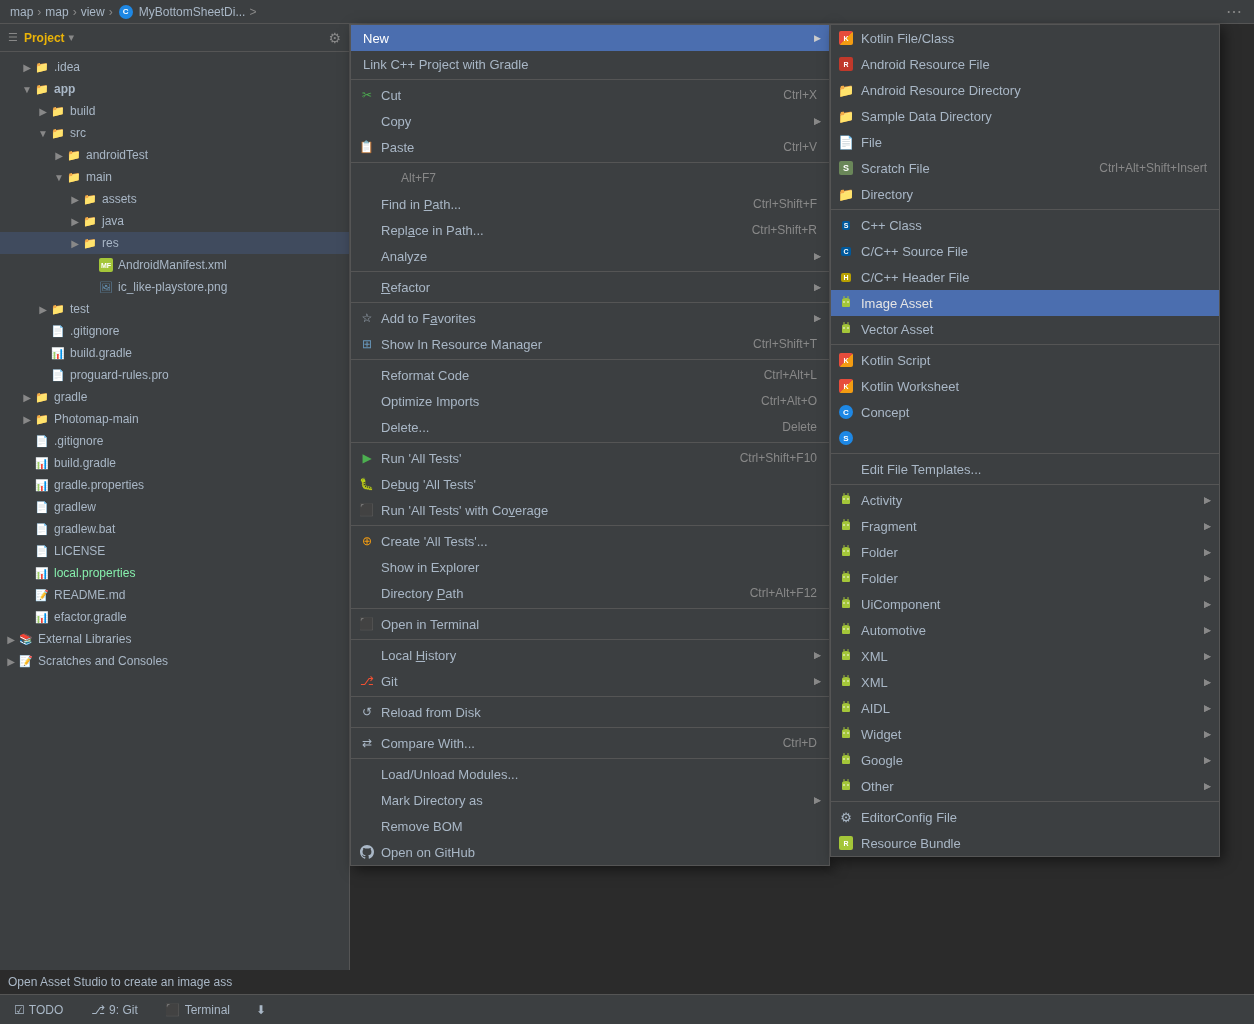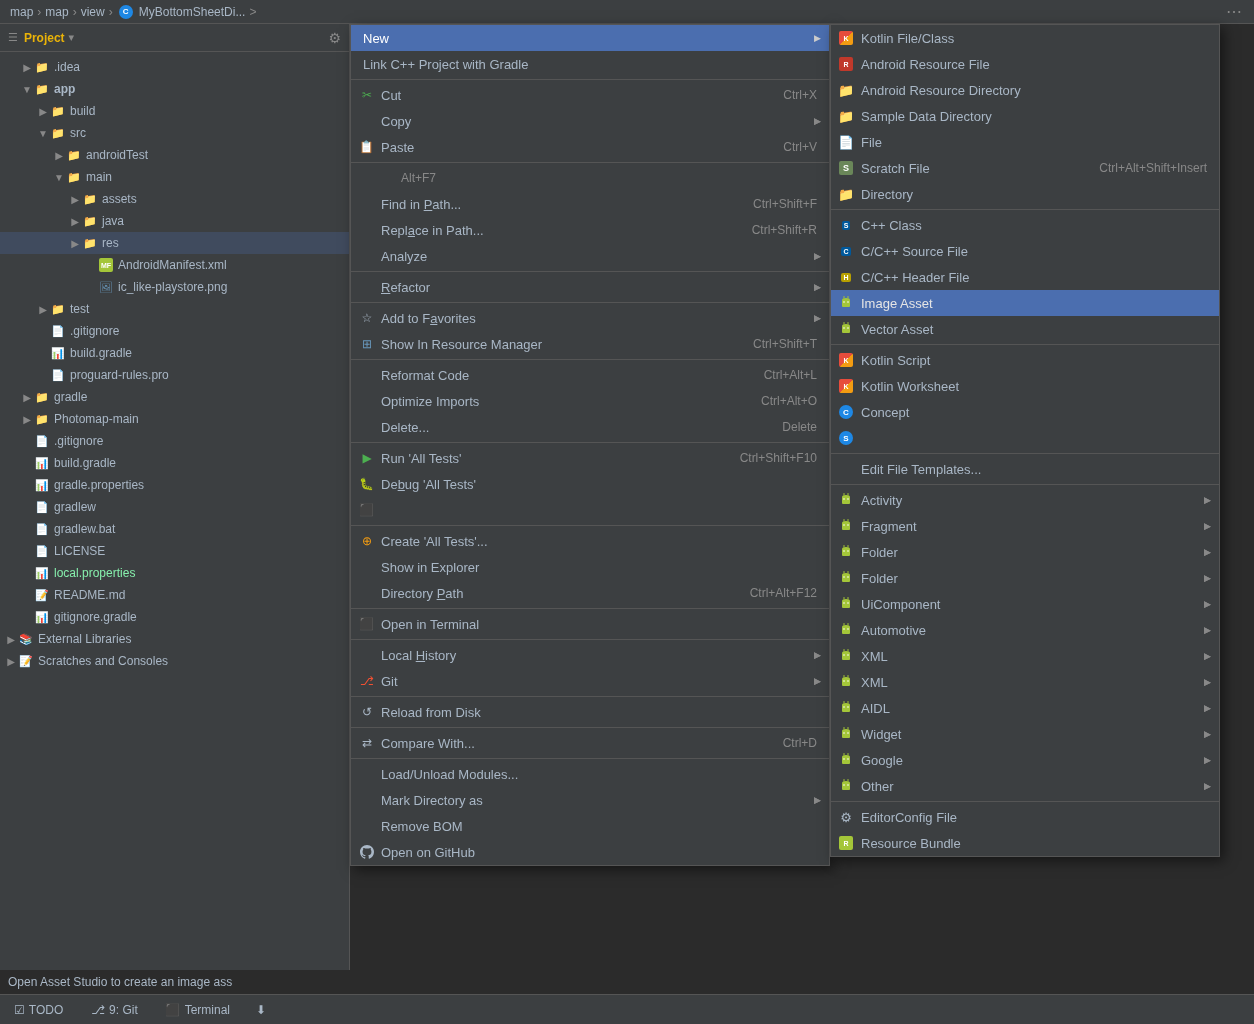--- a/index.html
+++ b/index.html
@@ -538,21 +538,21 @@
       <span class="indent" style="width:16px;"></span>
       <span class="arrow" style="visibility:hidden;">▶</span>
       <span class="icon" style="font-size:11px;margin-right:4px;">📝</span>
       <span class="label">README.md</span>
     </div>
 
     <div class="tree-item">
       <span class="indent" style="width:16px;"></span>
       <span class="arrow" style="visibility:hidden;">▶</span>
       <span class="icon" style="font-size:11px;margin-right:4px;">📊</span>
-      <span class="label">gitignore.gradle</span>
+      <span class="label">efactor.gradle</span>
     </div>
 
     <div class="tree-item">
       <span class="indent" style="width:0px;"></span>
       <span class="arrow">▶</span>
       <span class="icon fi" style="font-size:11px;margin-right:4px;">📚</span>
       <span class="label">External Libraries</span>
     </div>
 
     <div class="tree-item">
@@ -655,20 +655,21 @@
     <span class="shortcut">Ctrl+Shift+F10</span>
   </div>
 
   <div class="menu-item">
     <span class="menu-icon" style="color:#f39c12;">🐛</span>
     <span class="menu-label">De<u>b</u>ug 'All Tests'</span>
   </div>
 
   <div class="menu-item">
     <span class="menu-icon" style="color:#4b6eaf;">⬛</span>
+    <span class="menu-label">Run 'All Tests' with Co<u>v</u>erage</span>
   </div>
   <div class="menu-separator"></div>
 
   <div class="menu-item">
     <span class="menu-icon" style="color:#f39c12;">⊕</span>
     <span class="menu-label">Create 'All Tests'...</span>
   </div>
 
   <div class="menu-item">
     <span class="menu-label">Show in Explorer</span>

